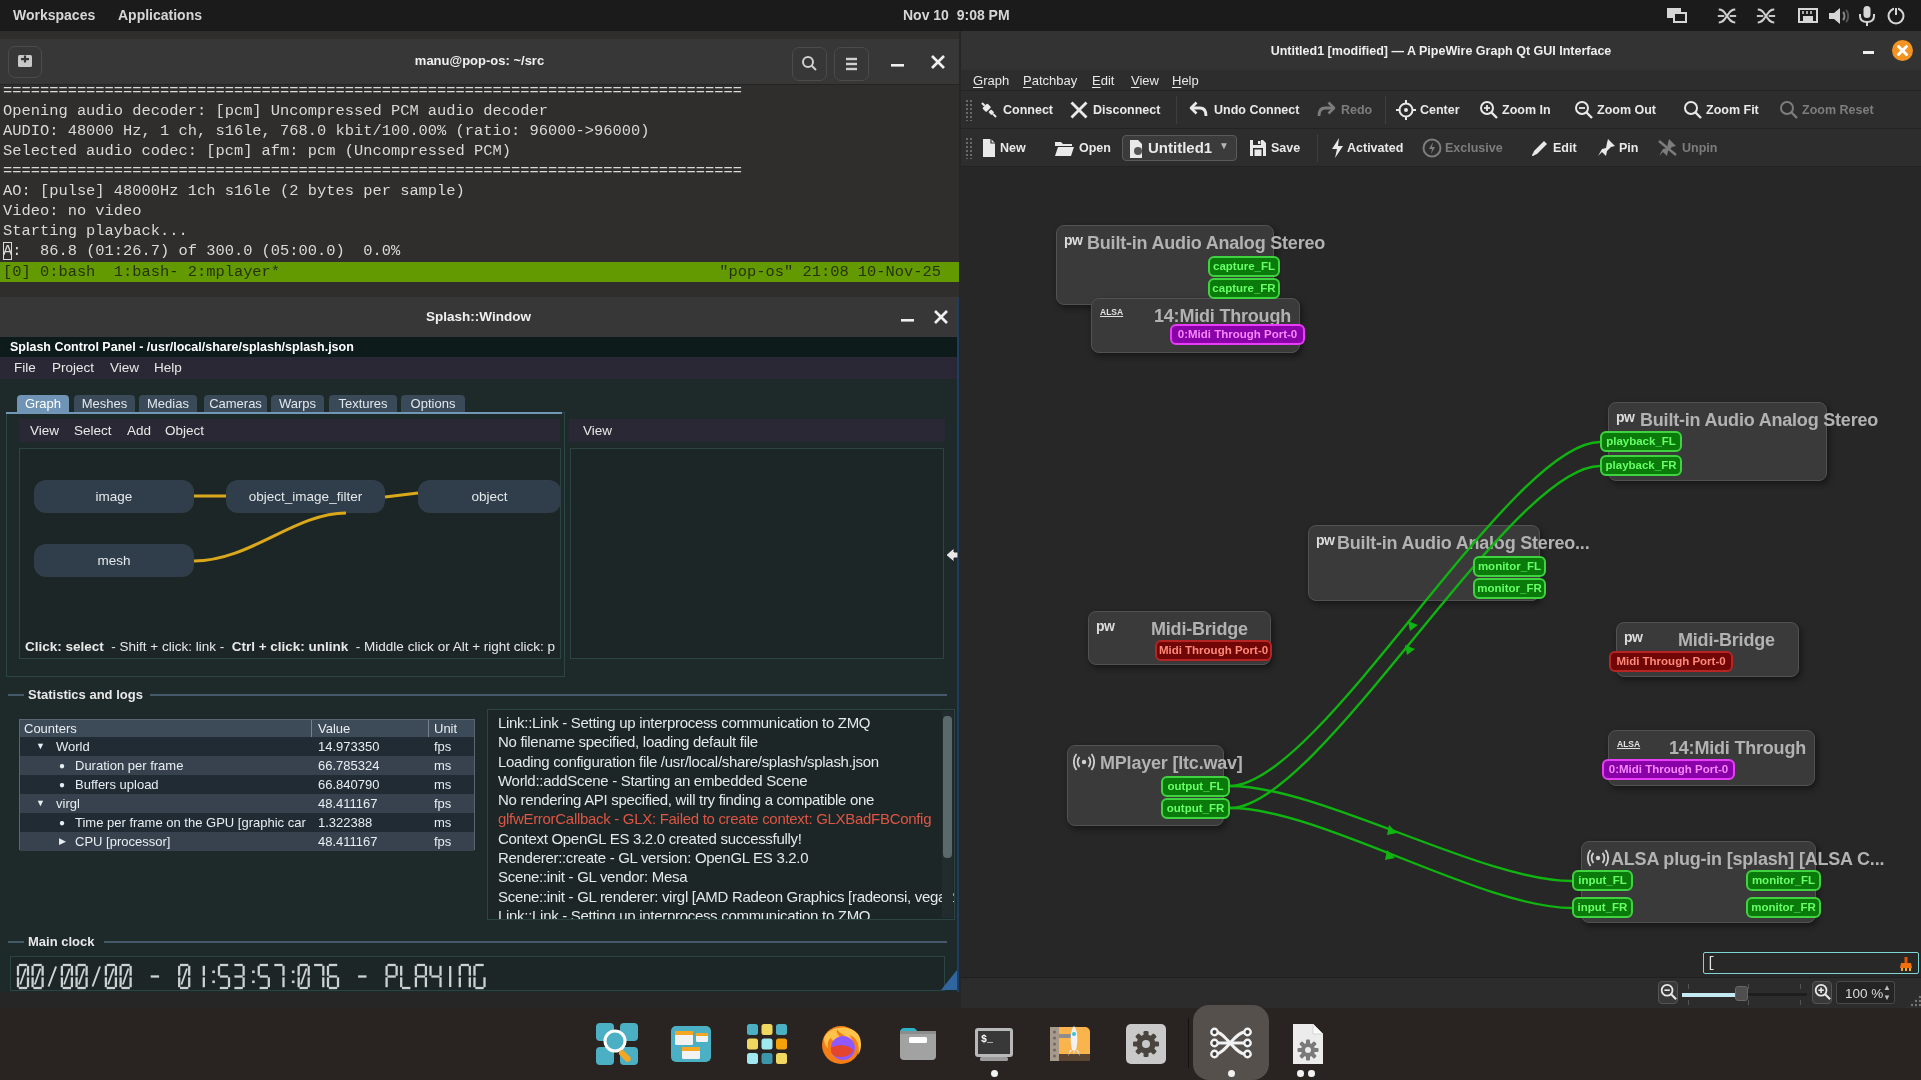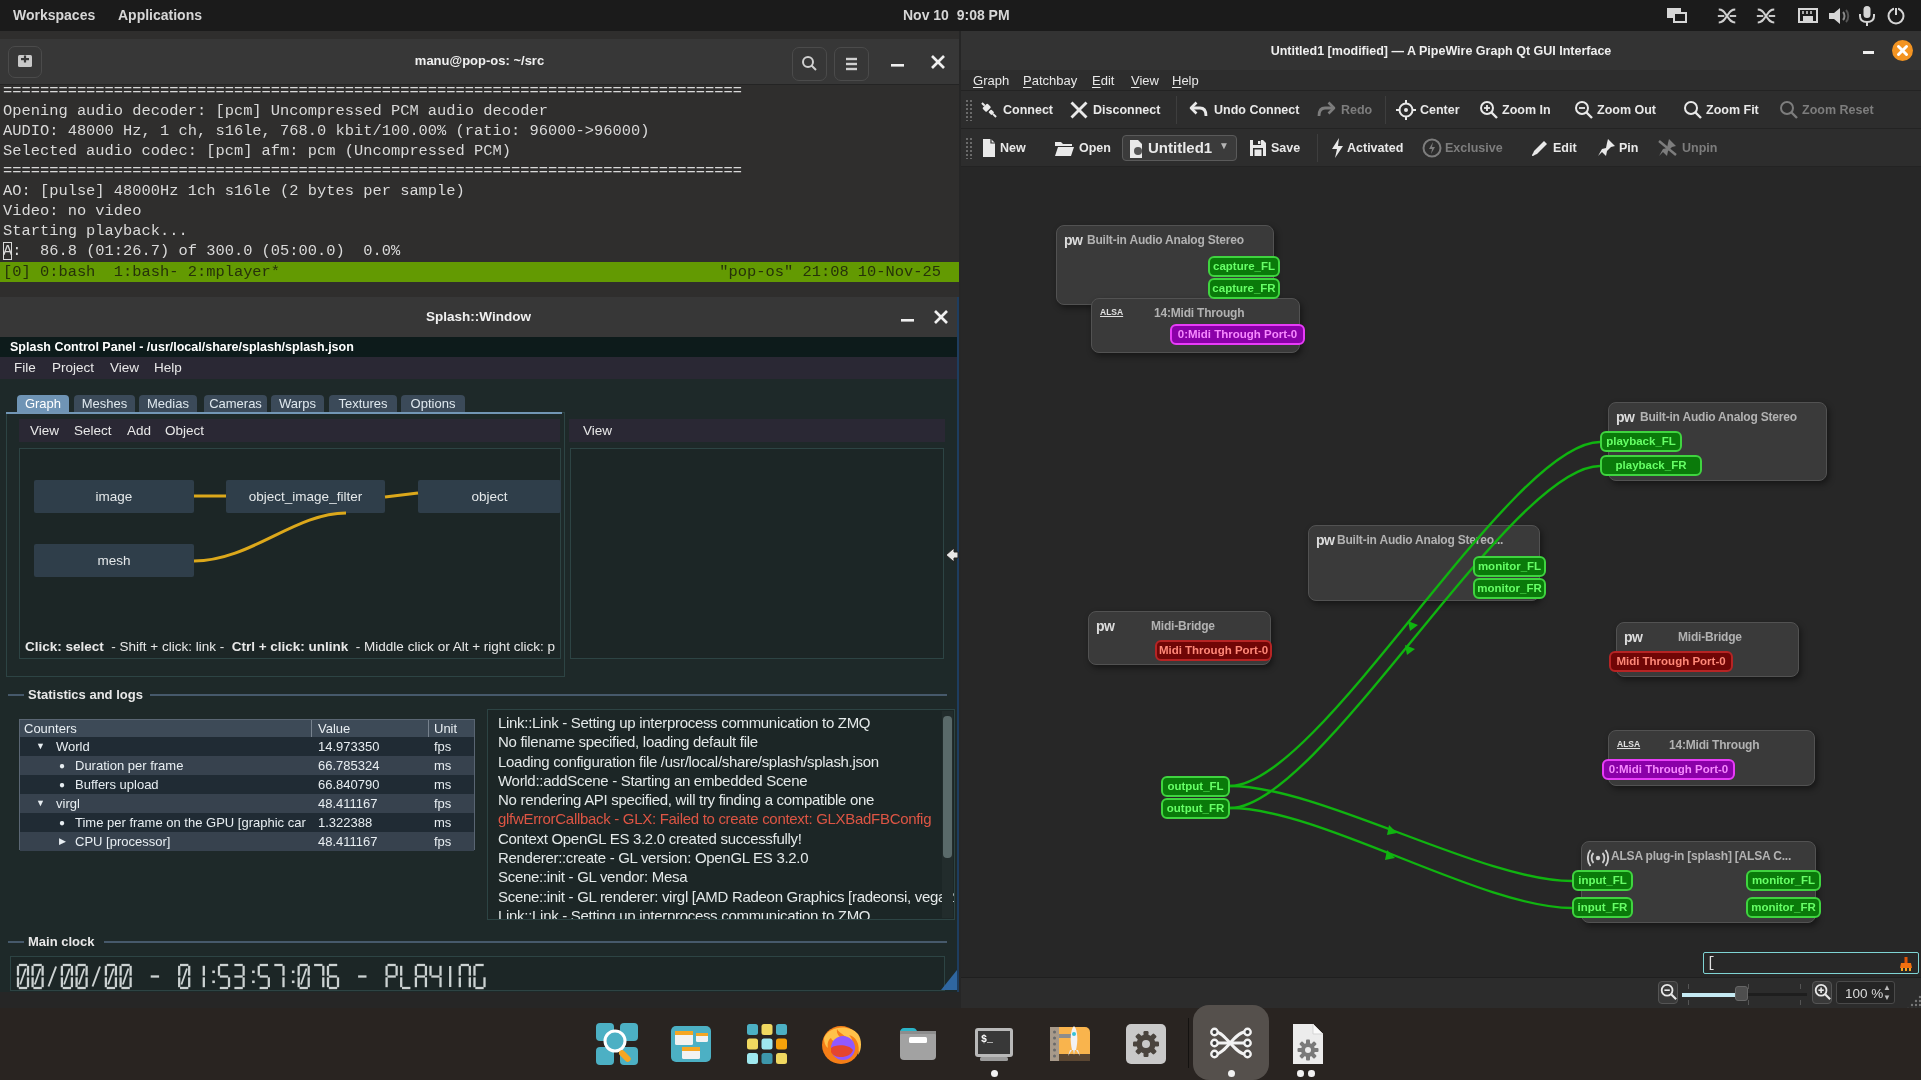--- a/index.html
+++ b/index.html
@@ -30,21 +30,21 @@
   font-size:12.5px;font-weight:700;padding-left:10px;line-height:20px;}
 #spmenu{position:absolute;left:0;top:60px;width:100%;height:22px;background:#2a2834;color:#e8e8e8;
   font-size:13.5px;line-height:22px;}
 #spmenu span{position:absolute;top:0;}
 .panel{position:absolute;background:#1c2626;border:1px solid #2d4444;}
 .submenu{position:absolute;background:#2a2834;color:#e8e8e8;font-size:13.5px;height:23px;line-height:23px;}
 .tab{position:absolute;top:0;height:17px;border-radius:4px 4px 0 0;background:#3b4a59;color:#dfe8ee;
   font-size:13px;text-align:center;line-height:17px;}
 .tab.act{background:#6f94b5;color:#fff;}
 .spnode{position:absolute;background:#2f3e4a;color:#e4e8ea;font-size:13.5px;text-align:center;
-  border-radius:2px;}
+  border-radius:12px;}
 
 #ctable{position:absolute;left:19px;top:422px;width:456px;height:131px;border:1px solid #5a6673;
   font-size:13px;color:#e8eef2;}
 #ctable .hd{position:absolute;left:0;top:0;width:100%;height:17px;background:#3d4a57;line-height:17px;}
 #ctable .row{position:absolute;left:0;width:100%;height:19px;line-height:19px;}
 #ctable .odd{background:#202b34;}
 #ctable .even{background:#37424e;}
 #ctable .v{position:absolute;left:298px;top:0;}
 #ctable .u{position:absolute;left:414px;top:0;}
 
@@ -64,21 +64,21 @@
 .tbar2{position:absolute;left:0;top:98px;width:100%;height:38px;background:#2d2d2d;border-bottom:1px solid #232323;}
 .titem{position:absolute;top:0;height:38px;line-height:38px;color:#e9e9e9;font-size:12.5px;font-weight:700;}
 .titem.dis{color:#7d7d7d;}
 .tsep{position:absolute;top:5px;height:28px;width:1px;background:#3e3e3e;}
 .grip{position:absolute;top:8px;width:8px;height:22px;
   background-image:radial-gradient(circle,#6a6a6a 1.1px,transparent 1.3px);
   background-size:4px 4px;}
 
 .node{position:absolute;background:#3a3a3a;border:1px solid #525252;border-radius:8px;
   box-shadow:2px 3px 6px rgba(0,0,0,.45);}
-.node .nt{position:absolute;top:7px;color:#b2b2b2;font-size:12px;font-weight:700;white-space:nowrap;letter-spacing:-0.2px;}
+.node .nt{position:absolute;top:7px;color:#b2b2b2;font-size:18px;font-weight:700;white-space:nowrap;letter-spacing:-0.2px;}
 .port{position:absolute;height:21px;border-radius:6px;font-size:11.5px;font-weight:700;
   line-height:16.5px;text-align:center;white-space:nowrap;padding:0 1px;overflow:hidden;}
 .pgreen{background:#0a7a0a;border:2px solid #3fd43f;color:#66ff66;}
 .pmag{background:#8a00a8;border:2px solid #e83cf8;color:#f788ff;}
 .pred{background:#700606;border:2px solid #b62424;color:#ff8878;}
 .pwlogo{color:#dcdcdc;font-weight:700;font-size:14px;letter-spacing:-0.5px;}
 .alsalogo{color:#e0e0e0;font-weight:700;font-size:8.5px;text-decoration:underline;letter-spacing:0;}
 
 #dock{position:absolute;left:0;top:1008px;width:1921px;height:72px;background:#292421;}
 .dicon{position:absolute;top:14px;width:44px;height:44px;}
@@ -604,20 +604,30 @@
         <span class="nt" style="left:62px;">Midi-Bridge</span>
       </div>
       <div class="node" style="left:655px;top:455px;width:183px;height:55px;">
         <span class="pwlogo abs" style="left:7px;top:6px;">pw</span>
         <span class="nt" style="left:61px;">Midi-Bridge</span>
       </div>
       <div class="node" style="left:647px;top:563px;width:207px;height:56px;">
         <span class="alsalogo abs" style="left:8px;top:8px;">ALSA</span>
         <span class="nt" style="left:60px;">14:Midi Through</span>
       </div>
+      <div class="node" style="left:106px;top:578px;width:157px;height:81px;">
+        <svg class="abs" style="left:5px;top:6px" width="22" height="20" viewBox="0 0 22 20">
+          <circle cx="11" cy="10" r="2.2" fill="#d0d0d0"></circle>
+          <path d="M6.5 5 C4 7.5 4 12.5 6.5 15" stroke="#d0d0d0" stroke-width="1.8" fill="none"></path>
+          <path d="M15.5 5 C18 7.5 18 12.5 15.5 15" stroke="#d0d0d0" stroke-width="1.8" fill="none"></path>
+          <path d="M3.5 2 C0 6 0 14 3.5 18" stroke="#d0d0d0" stroke-width="1.8" fill="none"></path>
+          <path d="M18.5 2 C22 6 22 14 18.5 18" stroke="#d0d0d0" stroke-width="1.8" fill="none"></path>
+        </svg>
+        <span class="nt" style="left:32px;">MPlayer [ltc.wav]</span>
+      </div>
       <div class="node" style="left:620px;top:674px;width:235px;height:82px;">
         <svg class="abs" style="left:5px;top:6px" width="22" height="20" viewBox="0 0 22 20">
           <circle cx="11" cy="10" r="2.2" fill="#d0d0d0"></circle>
           <path d="M6.5 5 C4 7.5 4 12.5 6.5 15" stroke="#d0d0d0" stroke-width="1.8" fill="none"></path>
           <path d="M15.5 5 C18 7.5 18 12.5 15.5 15" stroke="#d0d0d0" stroke-width="1.8" fill="none"></path>
           <path d="M3.5 2 C0 6 0 14 3.5 18" stroke="#d0d0d0" stroke-width="1.8" fill="none"></path>
           <path d="M18.5 2 C22 6 22 14 18.5 18" stroke="#d0d0d0" stroke-width="1.8" fill="none"></path>
         </svg>
         <span class="nt" style="left:29px;">ALSA plug-in [splash] [ALSA C...</span>
       </div>
@@ -632,21 +642,21 @@
 <path d="M447,454 l2,10 l8,-6 Z"></path>
 <path d="M444,478 l2,10 l8,-6 Z"></path>
 <path d="M428,658 l-2,10 l10,-2 Z"></path>
 <path d="M426,683 l-2,10 l10,-2 Z"></path>
 </g>
 </svg>
       <div class="port pgreen" style="left:247px;top:89px;width:72px;">capture_FL</div>
       <div class="port pgreen" style="left:247px;top:111px;width:72px;">capture_FR</div>
       <div class="port pmag" style="left:209px;top:157px;width:135px;">0:Midi Through Port-0</div>
       <div class="port pgreen" style="left:639px;top:264px;width:82px;">playback_FL</div>
-      <div class="port pgreen" style="left:639px;top:288px;width:102px;">playback_FR</div>
+      <div class="port pgreen" style="left:639px;top:288px;width:82px;">playback_FR</div>
       <div class="port pgreen" style="left:512px;top:389px;width:73px;">monitor_FL</div>
       <div class="port pgreen" style="left:512px;top:411px;width:73px;">monitor_FR</div>
       <div class="port pred" style="left:194px;top:473px;width:117px;">Midi Through Port-0</div>
       <div class="port pred" style="left:648px;top:484px;width:124px;">Midi Through Port-0</div>
       <div class="port pmag" style="left:641px;top:592px;width:133px;">0:Midi Through Port-0</div>
       <div class="port pgreen" style="left:200px;top:609px;width:69px;">output_FL</div>
       <div class="port pgreen" style="left:200px;top:631px;width:69px;">output_FR</div>
       <div class="port pgreen" style="left:611px;top:703px;width:61px;">input_FL</div>
       <div class="port pgreen" style="left:611px;top:730px;width:61px;">input_FR</div>
       <div class="port pgreen" style="left:785px;top:703px;width:75px;">monitor_FL</div>

